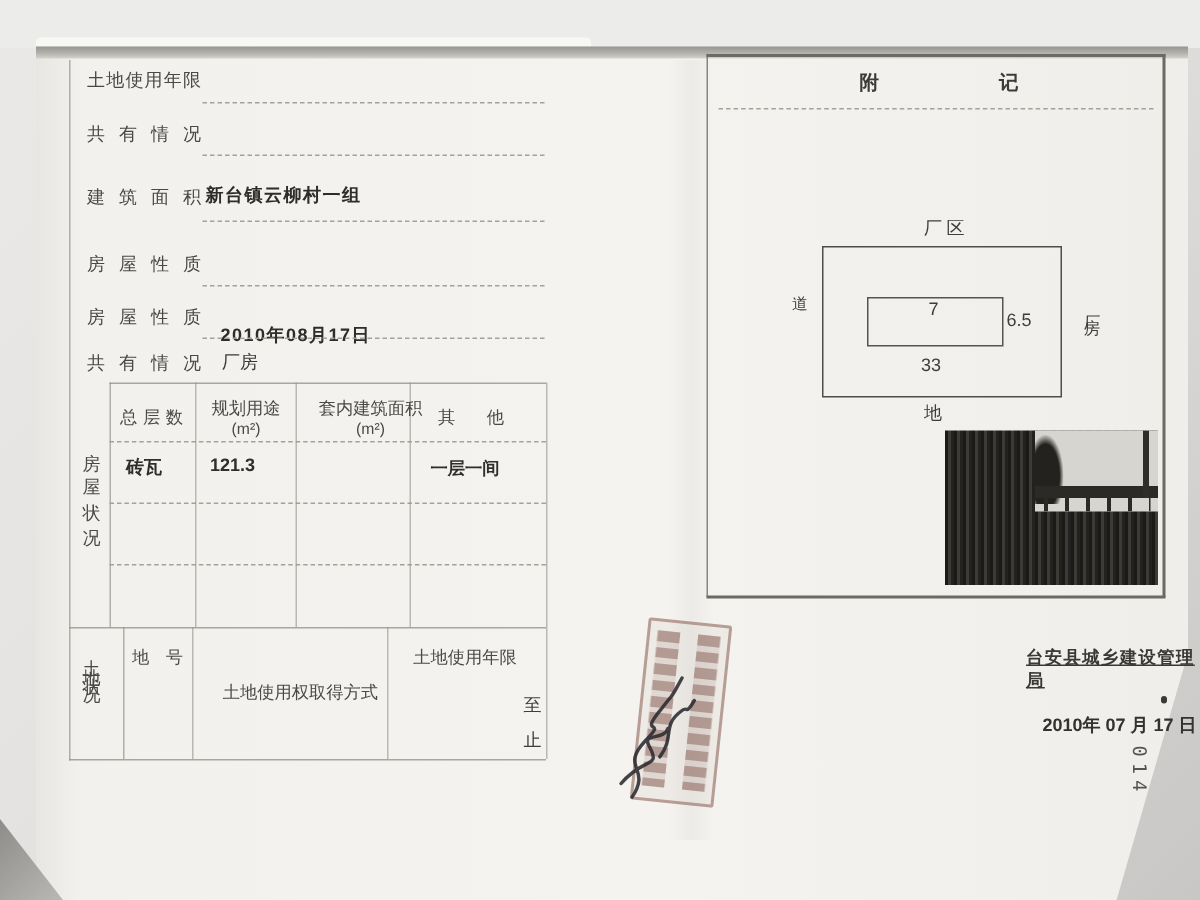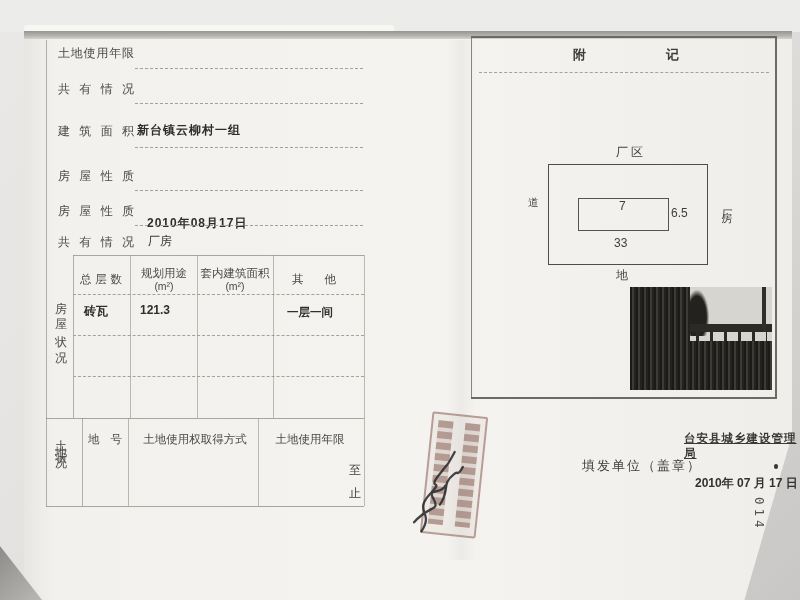--- a/index.html
+++ b/index.html
@@ -95,42 +95,42 @@
     <div class="abs sline" style="left:364px;top:255px;width:1px;height:163px;opacity:.6;"></div>
   </div>
 
   <div class="abs vlabel" style="left:52px;top:292px;letter-spacing:17px;">房屋状况</div>
 
   <div class="abs th just" style="left:80px;top:273px;width:42px;">总层数</div>
   <div class="abs th" style="left:133px;top:267px;width:62px;">
     <div>规划用途</div>
     <div style="font-size:10.5px;">(m²)</div>
   </div>
-  <div class="abs th" style="left:199px;top:267px;width:72px;">
+  <div class="abs th" style="left:199px;top:267px;width:72px;padding-left:12px;">
     <div>套内建筑面积</div>
     <div style="font-size:10.5px;">(m²)</div>
   </div>
   <div class="abs th just" style="left:292px;top:273px;width:44px;">其他</div>
 
   <div class="abs cell" style="left:84px;top:303px;">砖瓦</div>
   <div class="abs cell" style="left:140px;top:303px;">121.3</div>
   <div class="abs cell" style="left:210px;top:303px;"></div>
   <div class="abs cell" style="left:287px;top:305px;font-size:11.5px;">一层一间</div>
 
   <div>
     <div class="abs sline" style="left:82px;top:418px;width:1px;height:88px;opacity:.7;"></div>
     <div class="abs sline" style="left:128px;top:418px;width:1px;height:88px;opacity:.6;"></div>
     <div class="abs sline" style="left:258px;top:418px;width:1px;height:88px;opacity:.6;"></div>
     <div class="abs sline" style="left:364px;top:418px;width:1px;height:88px;opacity:.6;"></div>
     <div class="abs sline" style="left:46px;top:506px;width:318px;height:1px;opacity:.8;"></div>
   </div>
 
   <div class="abs vlabel" style="left:52px;top:430px;letter-spacing:6px;">土地状况</div>
   <div class="abs th just" style="left:88px;top:433px;width:34px;">地号</div>
-  <div class="abs th" style="left:138px;top:433px;width:114px;">土地使用权取得方式</div>
+  <div class="abs th" style="left:138px;top:456px;width:114px;text-align:right;">土地使用权取得方式</div>
   <div class="abs th" style="left:262px;top:433px;width:96px;">土地使用年限</div>
   <div class="abs dtext" style="left:349px;top:462px;">至</div>
   <div class="abs dtext" style="left:349px;top:485px;">止</div>
 
   <div>
     <div class="abs boxline" style="left:471px;top:36px;width:306px;height:2px;"></div>
     <div class="abs boxline" style="left:471px;top:36px;width:1px;height:362px;opacity:.8;"></div>
     <div class="abs boxline" style="left:775px;top:36px;width:2px;height:362px;"></div>
     <div class="abs boxline" style="left:471px;top:397px;width:306px;height:2px;"></div>
   </div>
@@ -153,21 +153,20 @@
   <div class="abs photo">
     <div class="sky">
       <div class="tree"></div>
       <div class="beam"></div>
       <div class="posts"></div>
       <div class="pole"></div>
     </div>
   </div>
 
   <div class="abs" style="left:684px;top:431px;font-size:11.5px;font-weight:bold;color:#3a3935;letter-spacing:1px;text-decoration:underline;">台安县城乡建设管理局</div>
-  <div class="abs" style="left:582px;top:457px;font-size:13px;color:#3e3d39;letter-spacing:2px;">填发单位（盖章）</div>
   <div class="abs" style="left:774px;top:464px;width:4px;height:5px;background:#3a3936;border-radius:2px;"></div>
   <div class="abs" style="left:695px;top:475px;font-size:12px;font-weight:bold;color:#33322f;">2010年 07 月 17 日</div>
 
   <div class="abs stamp">
     <div class="col" style="left:5px;"></div>
     <div class="col" style="right:5px;"></div>
   </div>
   <svg class="abs" style="left:402px;top:448px;transform:rotate(-8deg);" width="82" height="86" viewBox="0 0 82 86">
     <g fill="none" stroke="#2b2b30" stroke-width="2.3" stroke-linecap="round" opacity="0.88">
       <path d="M14 80 C 30 62, 8 60, 28 44 C 46 30, 22 42, 42 24 C 54 12, 46 22, 58 6"></path>

